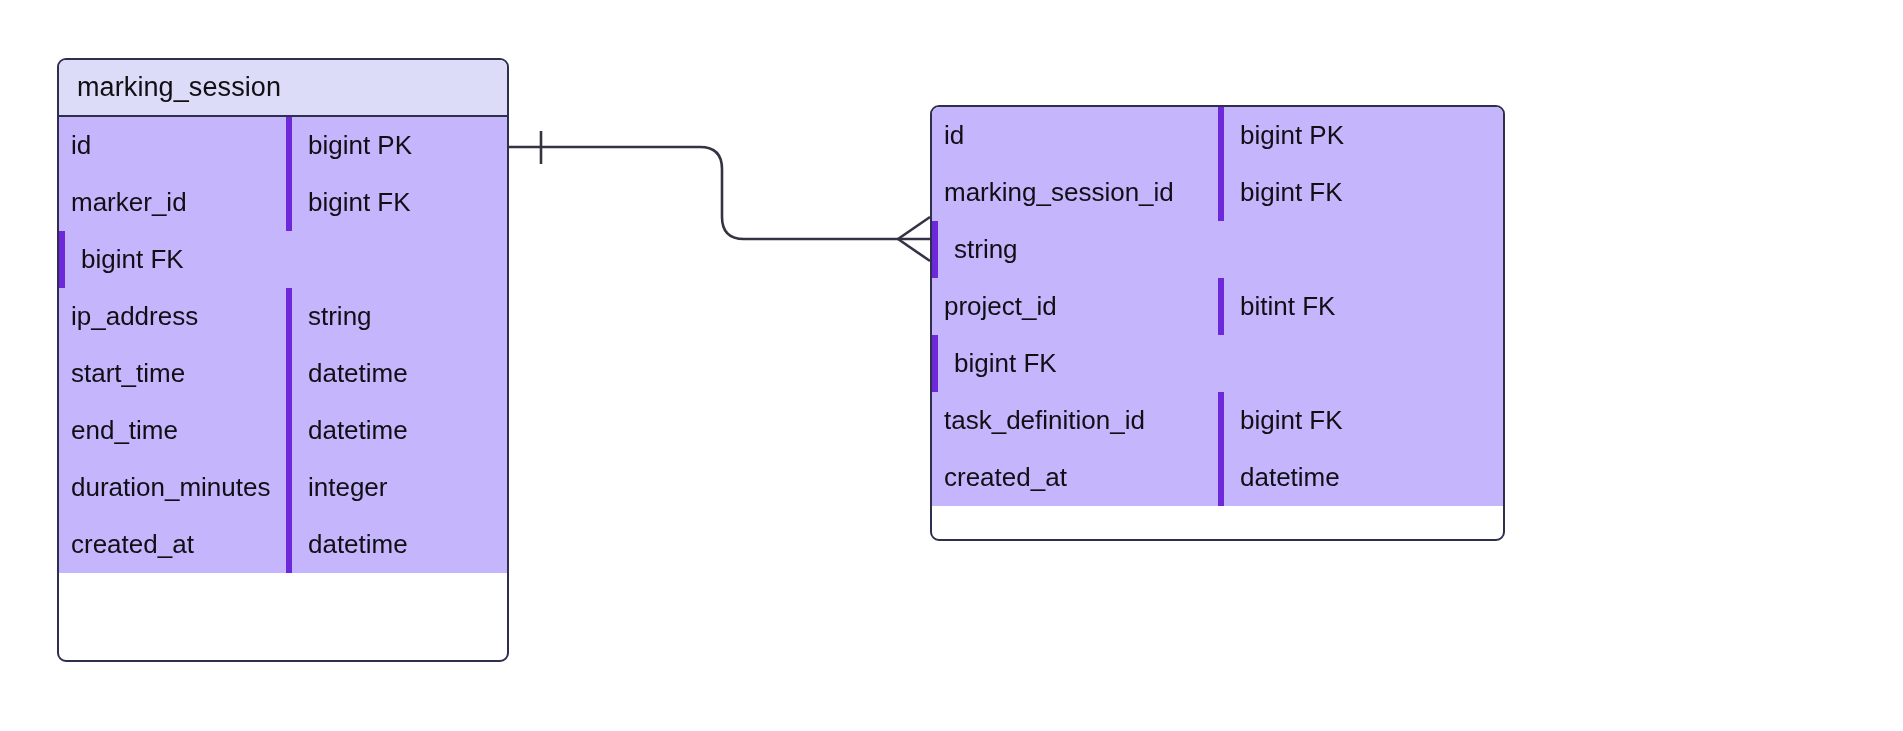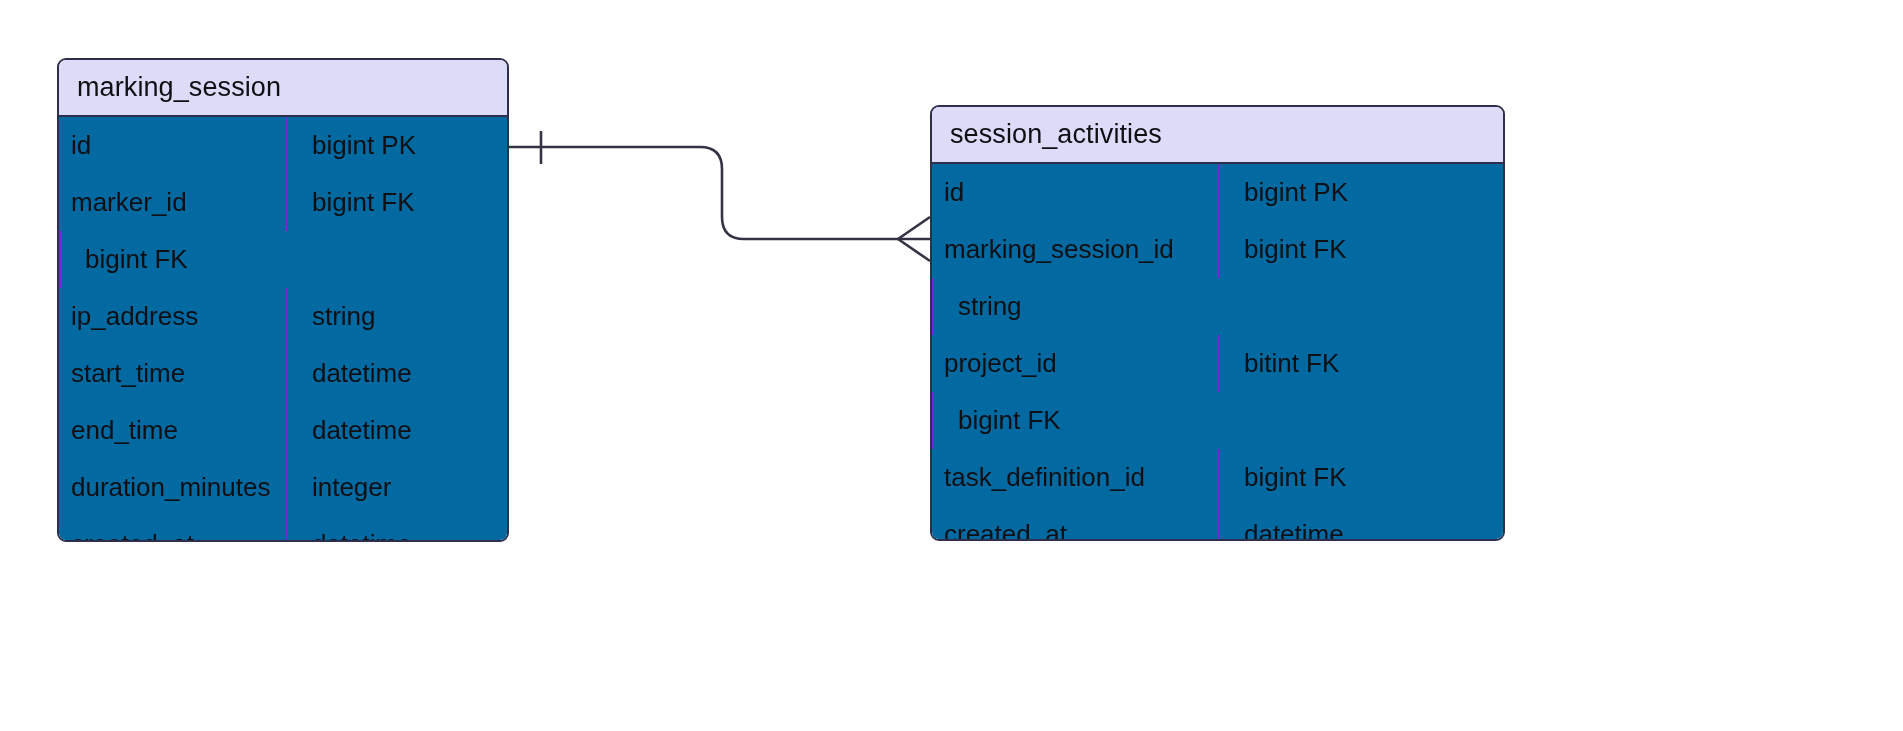--- a/index.html
+++ b/index.html
@@ -41,54 +41,54 @@
   }
   .entity-title {
     font-size: 27px;
     color: #0f0f14;
     font-family: "Liberation Sans", sans-serif;
     letter-spacing: 0.1px;
     white-space: nowrap;
   }
   .entity-body {
     display: block;
-    background: #0369a1;
+    background: #c4b5fd;
   }
   .attr-row {
     display: flex;
     height: 57px;
     align-items: center;
   }
   .attr-name {
     box-sizing: border-box;
     padding-left: 12px;
     font-size: 26px;
     color: #0f0f14;
     white-space: nowrap;
     display: flex;
     align-items: center;
     height: 100%;
   }
   .attr-type {
     box-sizing: border-box;
-    padding-left: 24px;
+    padding-left: 16px;
     font-size: 26px;
     color: #0f0f14;
     white-space: nowrap;
     display: flex;
     align-items: center;
     height: 100%;
-    border-left: 2px solid #6d28d9;
+    border-left: 6px solid #6d28d9;
   }
   
   #entity-marking-session {
     left: 57px;
     top: 58px;
     width: 452px;
-    height: 484px;
+    height: 604px;
   }
   #entity-marking-session .attr-name { width: 228px; }
   #entity-marking-session .attr-type { width: 222px; }
 
   
   #entity-session-activities {
     left: 930px;
     top: 105px;
     width: 575px;
     height: 436px;
@@ -157,23 +157,20 @@
       </div>
       <div class="attr-row">
         <span class="attr-name">created_at</span>
         <span class="attr-type">datetime</span>
       </div>
 
     </div>
   </div>
 
   <div class="entity" id="entity-session-activities">
-    <div class="entity-header">
-      <span class="entity-title">session_activities</span>
-    </div>
     <div class="entity-body">
       <div class="attr-row">
         <span class="attr-name">id</span>
         <span class="attr-type">bigint PK</span>
       </div>
       <div class="attr-row">
         <span class="attr-name">marking_session_id</span>
         <span class="attr-type">bigint FK</span>
       </div>
       <div class="attr-row">

